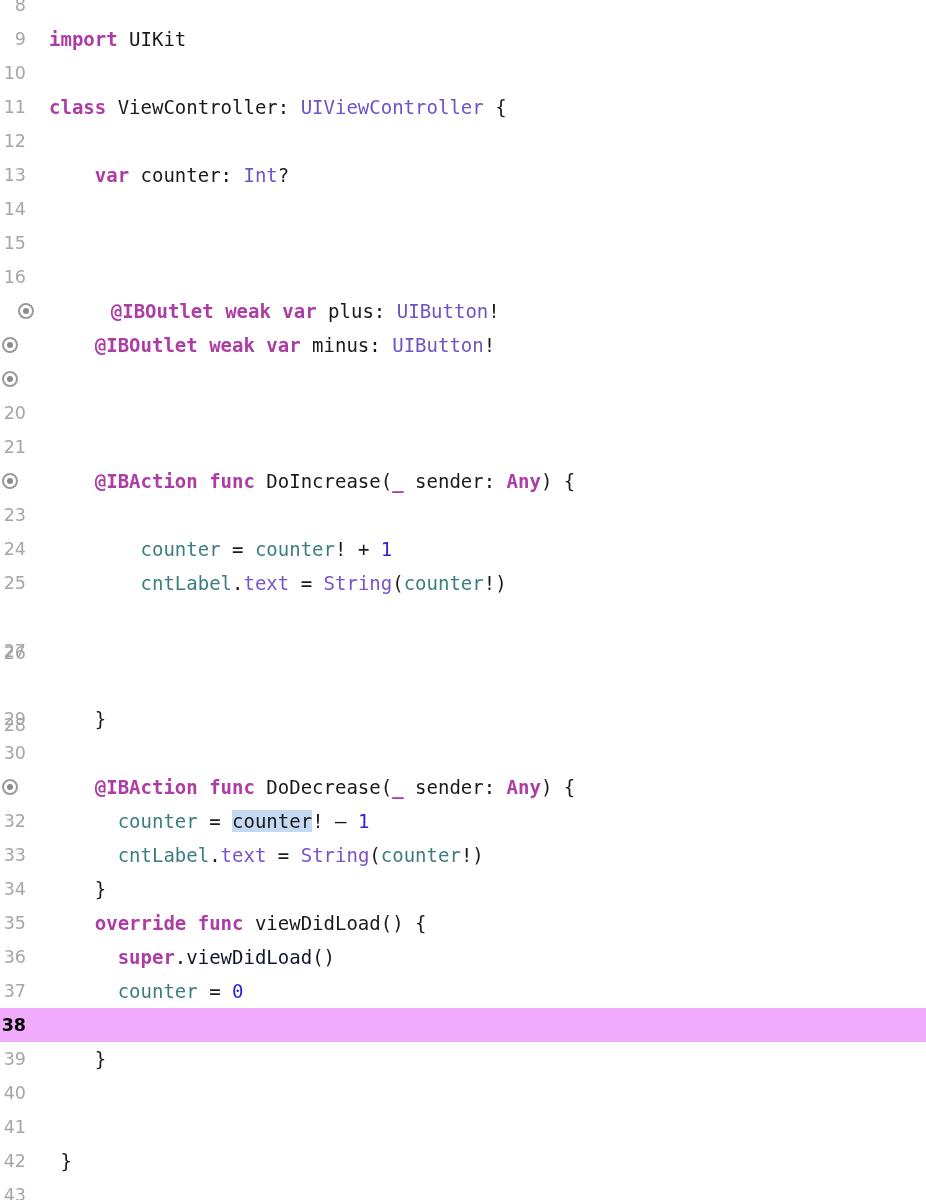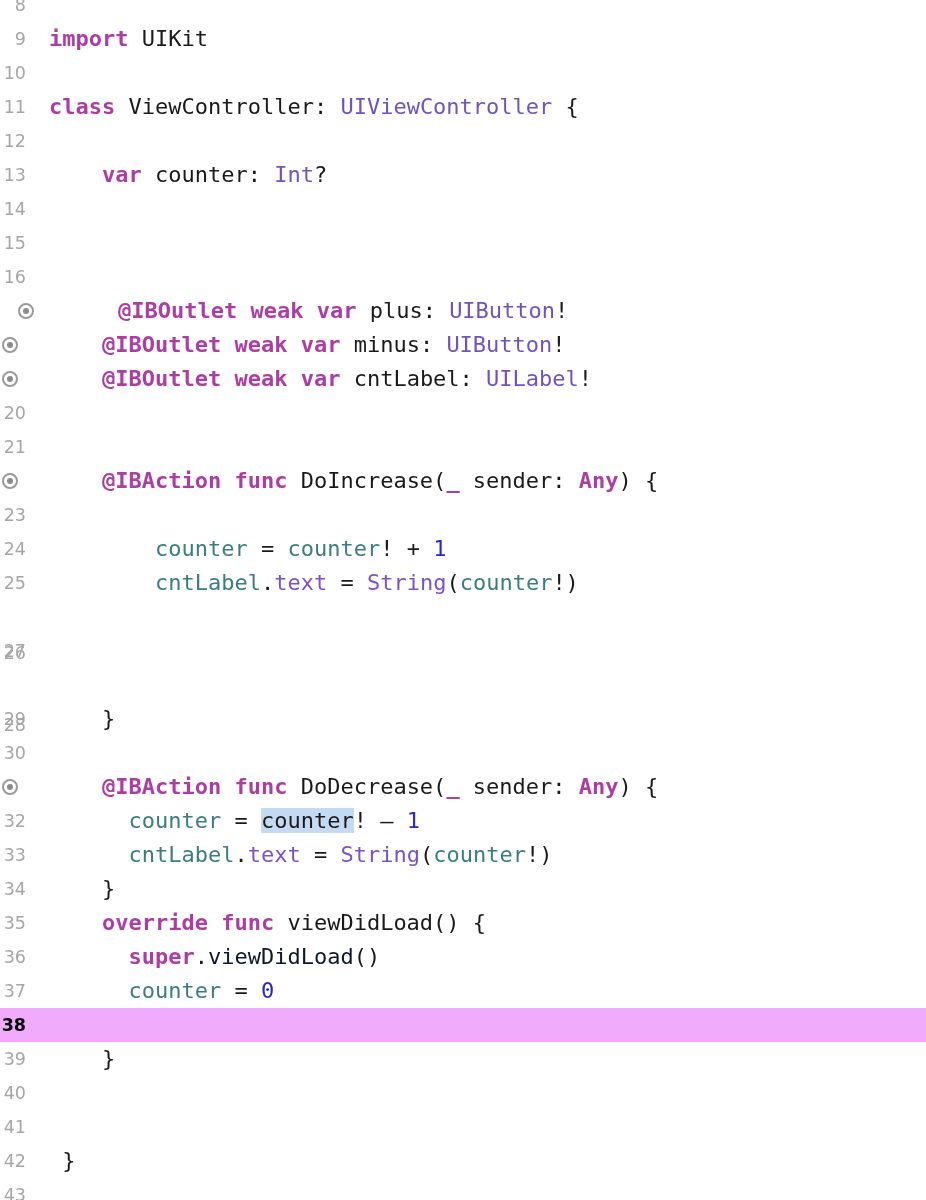--- a/index.html
+++ b/index.html
@@ -72,21 +72,21 @@
     background: #8c8c8c;
   }
   .code {
     position: absolute;
     left: 49px;
     top: 0;
     height: 34px;
     line-height: 34px;
     color: #1a1a1a;
     font-family: "DejaVu Sans Mono", monospace;
-    font-size: 22px;
+    font-size: 19px;
   }
   
   .t-kw   { color: #ad3da4; font-weight: bold; }
   .t-type { color: #6f53c4; }
   .t-plain{ color: #1a1a1a; }
   .t-var  { color: #3c7d80; }
   .t-num  { color: #2a25d8; }
   .t-prop { color: #7b52c9; }
   .t-call { color: #0f172a; }
   .t-sel  { background: #c4daf2; color: #1a1a1a; }
@@ -100,21 +100,21 @@
       <div class="line" style="position: absolute; left: 0px; top: 22px; width: 926px;"><div class="gutter">9</div><div class="code"><span class="t-kw">import</span><span class="t-plain"> UIKit</span></div></div>
       <div class="line" style="position: absolute; left: 0px; top: 56px; width: 926px;"><div class="gutter">10</div><div class="code"></div></div>
       <div class="line" style="position: absolute; left: 0px; top: 90px; width: 926px;"><div class="gutter">11</div><div class="code"><span class="t-kw">class</span><span class="t-plain"> ViewController: </span><span class="t-type">UIViewController</span><span class="t-plain"> {</span></div></div>
       <div class="line" style="position: absolute; left: 0px; top: 124px; width: 926px;"><div class="gutter">12</div><div class="code"></div></div>
       <div class="line" style="position: absolute; left: 0px; top: 158px; width: 926px;"><div class="gutter">13</div><div class="code"><span class="t-plain">    </span><span class="t-kw">var</span><span class="t-plain"> counter: </span><span class="t-type">Int</span><span class="t-plain">?</span></div></div>
       <div class="line" style="position: absolute; left: 0px; top: 192px; width: 926px;"><div class="gutter">14</div><div class="code"></div></div>
       <div class="line" style="position: absolute; left: 0px; top: 226px; width: 926px;"><div class="gutter">15</div><div class="code"></div></div>
       <div class="line" style="position: absolute; left: 0px; top: 260px; width: 926px;"><div class="gutter">16</div><div class="code"></div></div>
       <div class="line" style="position: absolute; left: 0px; top: 294px; width: 926px; margin-left: 16px;"><div class="gutter"><span class="marker"></span></div><div class="code"><span class="t-plain">    </span><span class="t-kw">@IBOutlet weak var</span><span class="t-plain"> plus: </span><span class="t-type">UIButton</span><span class="t-plain">!</span></div></div>
       <div class="line" style="position: absolute; left: 0px; top: 328px; width: 808px;"><div class="gutter"><span class="marker"></span></div><div class="code"><span class="t-plain">    </span><span class="t-kw">@IBOutlet weak var</span><span class="t-plain"> minus: </span><span class="t-type">UIButton</span><span class="t-plain">!</span></div></div>
-      <div class="line" style="position: absolute; left: 0px; top: 362px; width: 926px;"><div class="gutter"><span class="marker"></span></div><div class="code"><span class="t-plain">    </span><span class="t-kw">@IBOutlet weak var</span><span class="t-plain"> cntLabel: </span><span class="t-type">UILabel</span><span class="t-plain">!</span></div></div>
+      <div class="line" style="position: absolute; left: 0px; top: 362px; width: 926px;"><div class="gutter"><span class="marker"></span></div></div>
       <div class="line" style="position: absolute; left: 0px; top: 396px; width: 926px;"><div class="gutter">20</div><div class="code"></div></div>
       <div class="line" style="position: absolute; left: 0px; top: 430px; width: 926px;"><div class="gutter">21</div><div class="code"></div></div>
       <div class="line" style="position: absolute; left: 0px; top: 464px; width: 926px;"><div class="gutter"><span class="marker"></span></div><div class="code"><span class="t-plain">    </span><span class="t-kw">@IBAction func</span><span class="t-plain"> DoIncrease(</span><span class="t-kw">_</span><span class="t-plain"> sender: </span><span class="t-kw">Any</span><span class="t-plain">) {</span></div></div>
       <div class="line" style="position: absolute; left: 0px; top: 498px; width: 926px;"><div class="gutter">23</div><div class="code"></div></div>
       <div class="line" style="position: absolute; left: 0px; top: 532px; width: 926px;"><div class="gutter">24</div><div class="code"><span class="t-plain">        </span><span class="t-var">counter</span><span class="t-plain"> = </span><span class="t-var">counter</span><span class="t-plain">! + </span><span class="t-num">1</span></div></div>
       <div class="line" style="position: absolute; left: 0px; top: 566px; width: 926px;"><div class="gutter">25</div><div class="code"><span class="t-plain">        </span><span class="t-var">cntLabel</span><span class="t-plain">.</span><span class="t-prop">text</span><span class="t-plain"> = </span><span class="t-prop">String</span><span class="t-plain">(</span><span class="t-var">counter</span><span class="t-plain">!)</span></div></div>
       <div class="line" style="position: absolute; left: 0px; top: 600px; width: 741px; margin-top: 36px;"><div class="gutter">26</div><div class="code"></div></div>
       <div class="line" style="position: absolute; left: 0px; top: 634px; width: 926px; text-decoration: underline;"><div class="gutter">27</div><div class="code"></div></div>
       <div class="line" style="position: absolute; left: 0px; top: 668px; width: 926px; margin-top: 40px;"><div class="gutter">28</div><div class="code"></div></div>
       <div class="line" style="position: absolute; left: 0px; top: 702px; width: 926px;"><div class="gutter">29</div><div class="code"><span class="t-plain">    }</span></div></div>

